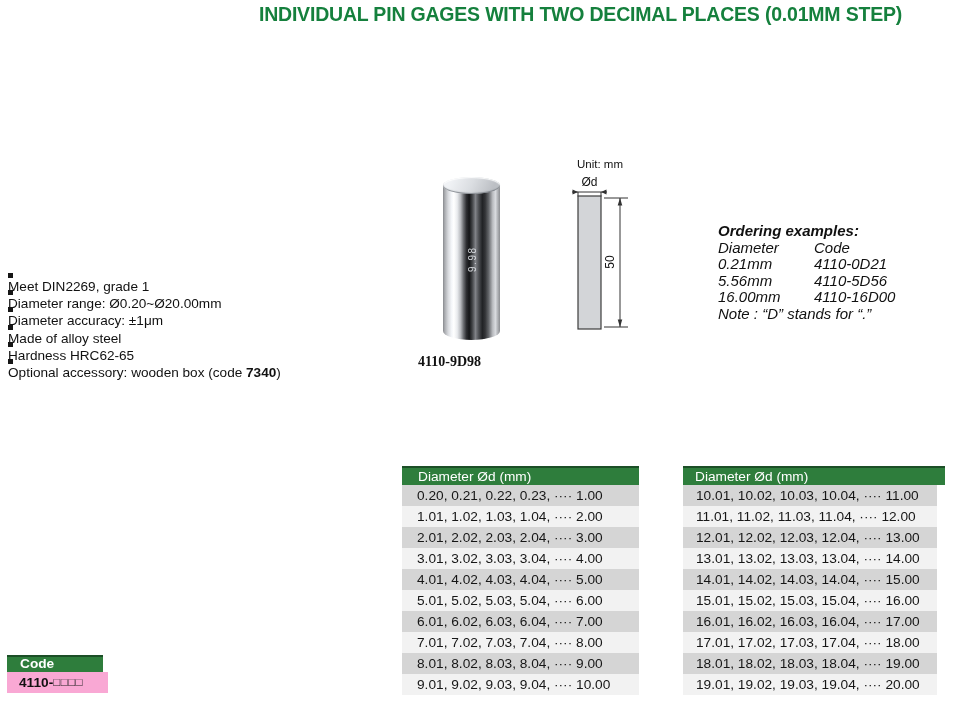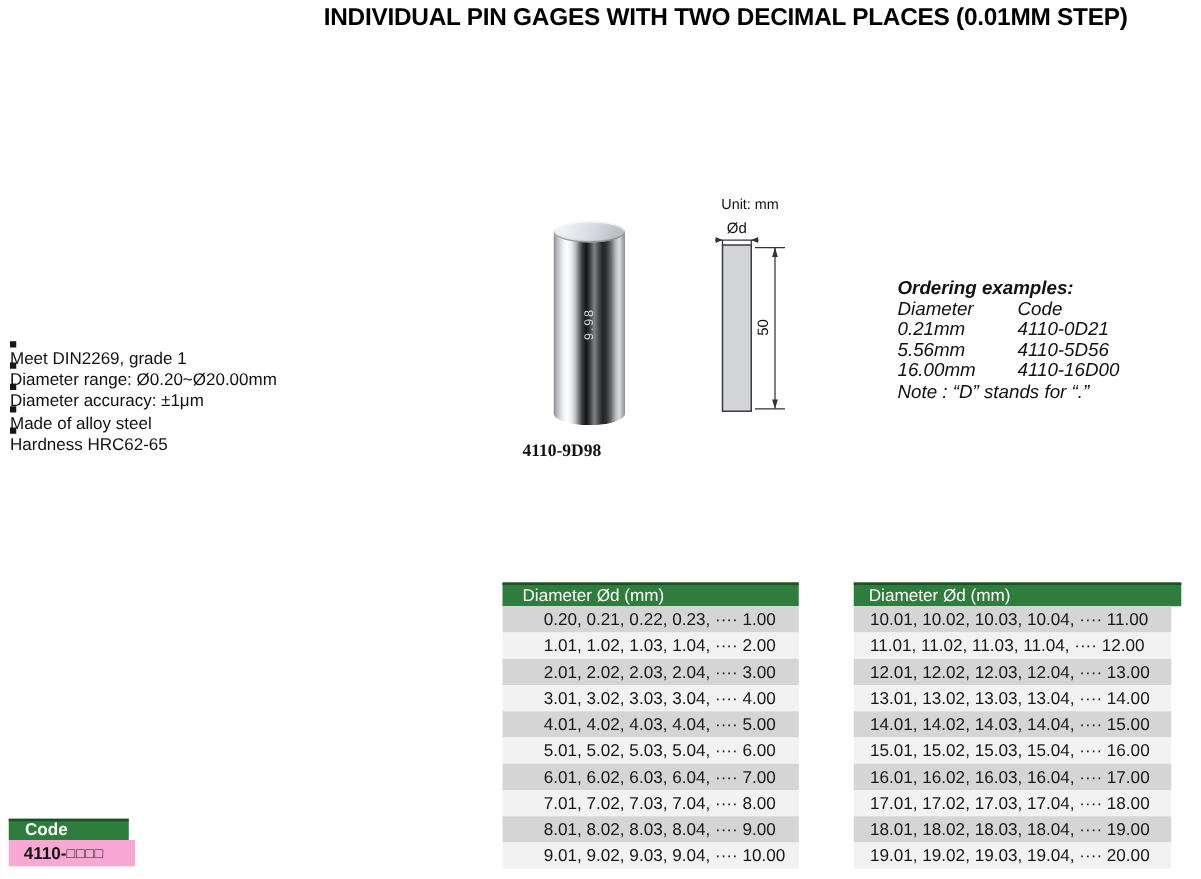--- a/index.html
+++ b/index.html
@@ -5,21 +5,21 @@
   html,body { margin:0; padding:0; background:#ffffff; }
   .page {
     position:relative; width:961px; height:703px; background:#ffffff;
     font-family:"Liberation Sans","DejaVu Sans",sans-serif; color:#111;
     overflow:hidden;
   }
 
   
   .title {
     position:absolute; left:200px; top:3px; width:761px; text-align:center;
-    font-size:19.5px; font-weight:bold; letter-spacing:-0.2px; color:#000000;
+    font-size:19.5px; font-weight:bold; letter-spacing:-0.2px; color:#15803d;
     white-space:nowrap;
   }
 
   
   .features { position:absolute; left:8px; top:267px; }
   .feature { display:flex; align-items:flex-start; height:17.2px; font-size:13.6px; line-height:17.2px; white-space:nowrap;flex-direction:column; }
   .bullet { width:5px; height:5px; background:#161616; margin:6px 9px 0 0; flex:none; }
   .feature b { font-weight:bold; }
 
   
@@ -66,21 +66,21 @@
   
   .dtable { position:absolute; top:466px; font-size:13.7px; }
   .t-left  { left:402px; }
   .t-right { left:683px; }
   .t-head {
     height:19px; line-height:18px; background:#2E7D3C; border-top:2px solid #1C4F27;
     color:#ffffff; font-weight:normal; padding-left:16px; box-sizing:border-box;
   }
   .t-left  .t-head { width:237px; }
   .t-right .t-head { width:262px; padding-left:12px; }
-  .t-row { height:21px; line-height:21px; padding-left:33px; box-sizing:border-box; color:#161616; white-space:nowrap; }
+  .t-row { height:21px; line-height:21px; padding-left:15px; box-sizing:border-box; color:#161616; white-space:nowrap; }
   .t-left  .t-row { width:237px; }
   .t-right .t-row { width:254px; padding-left:13px; }
   .t-row:nth-child(even) { background:#D5D5D5; }
   .t-row:nth-child(odd)  { background:#F2F2F2; }
 
   
   .codebox { position:absolute; left:7px; top:655px; font-size:13.7px; }
   .code-head {
     width:96px; height:17px; line-height:14px; background:#2E7D3C; border-top:2px solid #1C4F27;
     color:#fff; font-weight:bold; padding-left:13px; box-sizing:border-box;
@@ -111,20 +111,24 @@
       <span class="bullet"></span>
       <span>Diameter accuracy: ±1μm</span>
     </div>
     <div class="feature">
       <span class="bullet"></span>
       <span>Made of alloy steel</span>
     </div>
     <div class="feature">
       <span class="bullet"></span>
       <span>Hardness HRC62-65</span>
+    </div>
+    <div class="feature">
+      <span class="bullet"></span>
+      <span><span>Optional accessory: wooden box (code </span><b>7340</b><span>)</span></span>
     </div>
   </div>
 
   <div class="pin">
     <div class="pin-body"></div>
     <div class="pin-top"></div>
     <div class="pin-engraving">9.98</div>
   </div>
   <div class="pin-label">4110-9D98</div>
 

